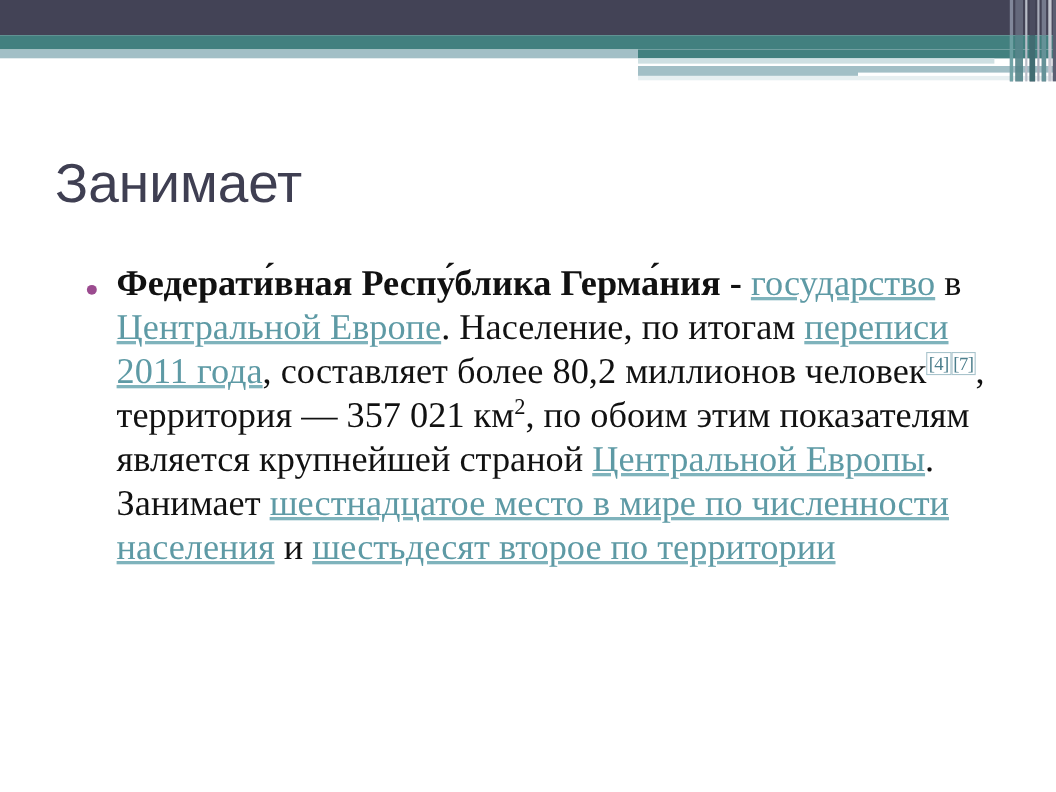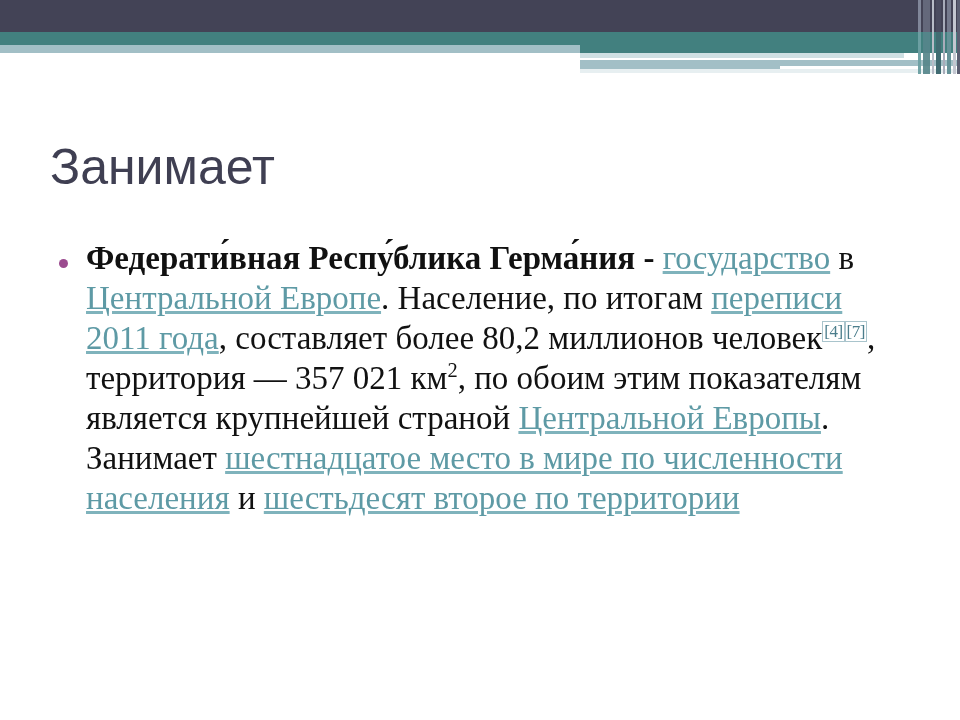--- a/index.html
+++ b/index.html
@@ -68,21 +68,21 @@
     line-height: 58px;
     font-weight: 400;
     color: #3F3F52;
     letter-spacing: 0px;
     white-space: nowrap;
   }
 
   
   #body {
     position: absolute;
-    left: 48px;
+    left: 68px;
     top: 238px;
     width: 860px;
   }
   .bullet-row {
     display: block;
     position: relative;
     padding-left: 38px;
   }
   .bullet-dot {
     position: absolute;

